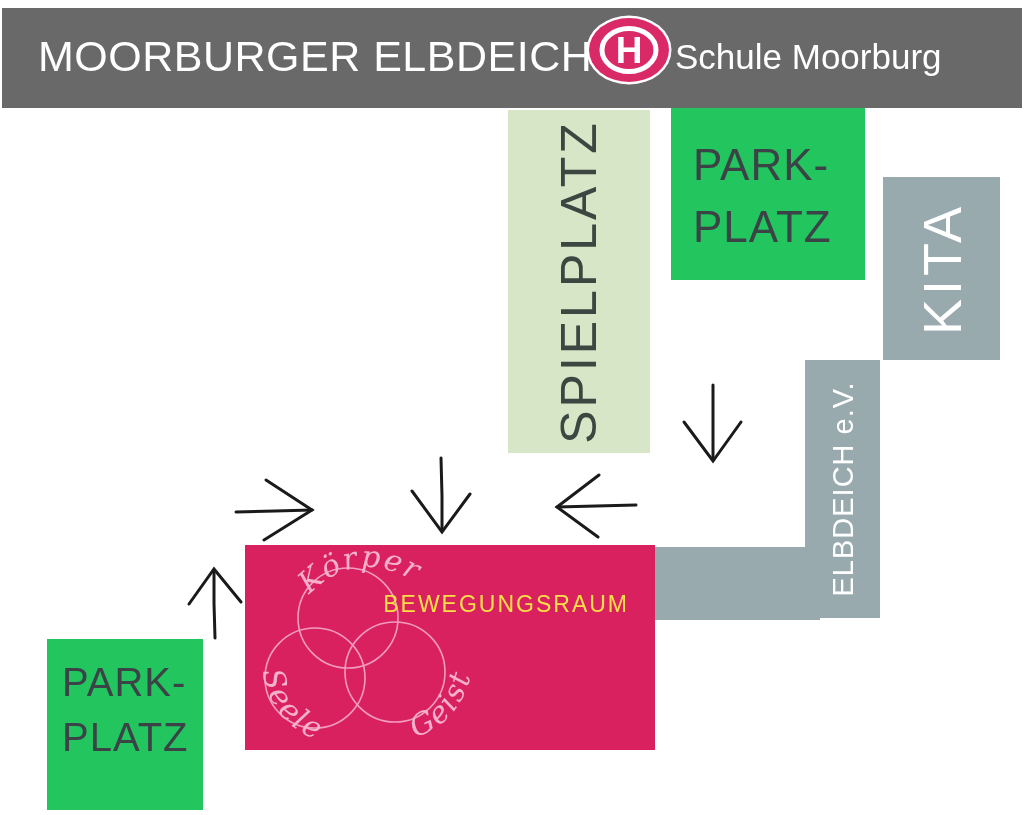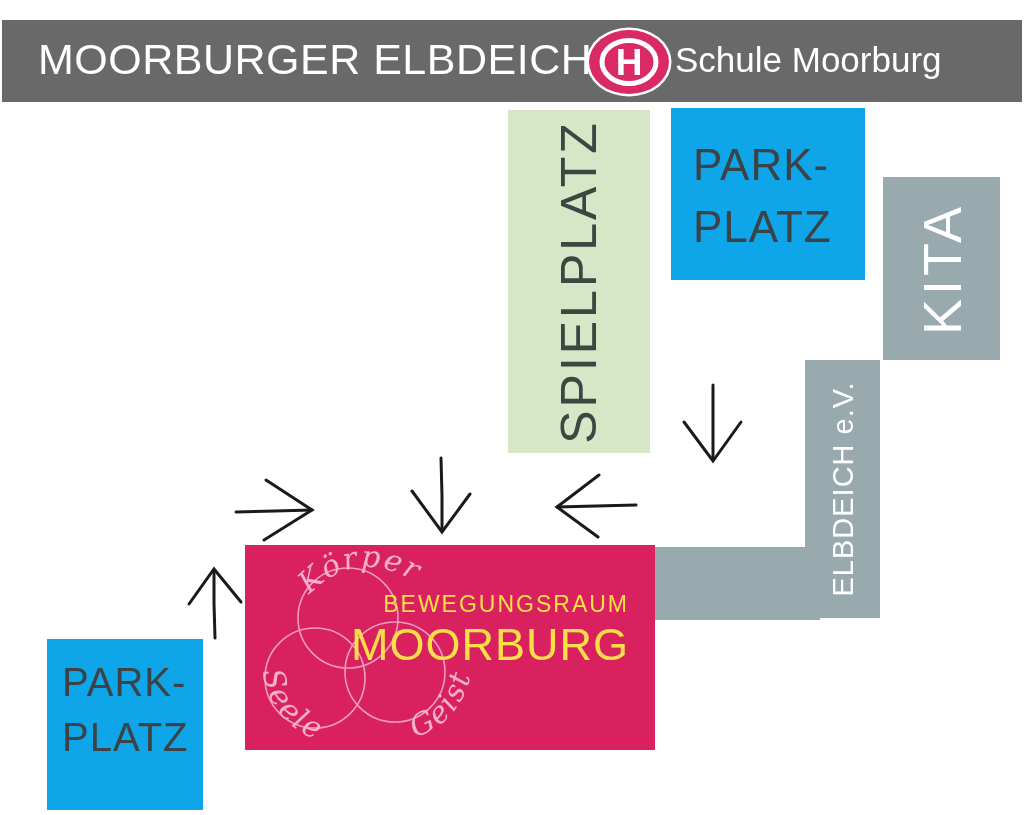--- a/index.html
+++ b/index.html
@@ -4,33 +4,33 @@
 <style>
   html,body { margin:0; padding:0; background:#ffffff; }
   .stage {
     position:relative; width:1024px; height:815px;
     background:#ffffff; overflow:hidden;
     font-family:"Liberation Sans", sans-serif;
   }
   .abs { position:absolute; }
 
   
-  .header { left:2px; top:20px; width:1020px; height:82px; background:#696969; }
+  .header { left:2px; top:8px; width:1020px; height:100px; background:#696969; }
   .h-title-left  { left:36px;  top:50%; transform:translateY(-53%); font-size:43px; color:#fff; letter-spacing:0.5px; white-space:nowrap; }
   .h-title-right { left:673px; top:50%; transform:translateY(-53%); font-size:35px; color:#fff; white-space:nowrap; }
   .h-icon { left:584px; top:7px; width:86px; height:70px; }
 
   
   .box { position:absolute; }
   .vtext { position:absolute; left:50%; top:50%; transform:translate(-50%,-50%) rotate(-90deg); white-space:nowrap; }
 
   .spielplatz { left:508px; top:110px; width:142px; height:343px; background:#D8E6C8; }
   .spielplatz .vtext { font-size:50px; letter-spacing:3px; color:#3D4742; }
 
-  .park { background:#0ea5e9; color:#3B4347; }
+  .park { background:#22c55e; color:#3B4347; }
   .park-top    { left:671px; top:108px; width:194px; height:172px; }
   .park-top .lines    { padding:26px 0 0 22px; font-size:44px; line-height:1.42; letter-spacing:1px; }
   .park-bottom { left:47px;  top:639px; width:156px; height:171px; }
   .park-bottom .lines { padding:16px 0 0 15px; font-size:40px; line-height:1.38; letter-spacing:1px; }
 
   .kita { left:883px; top:177px; width:117px; height:183px; background:#98AAAE; }
   .kita .vtext { font-size:54px; letter-spacing:4px; color:#fff; }
 
   .elbdeich-v { left:805px; top:360px; width:75px; height:258px; background:#98AAAE; }
   .elbdeich-v .vtext { font-size:29px; letter-spacing:1px; color:#fff; }
@@ -96,21 +96,20 @@
       </text>
       <text class="logo-script" font-size="30" fill="#F5B1CC" letter-spacing="2">
         <textPath href="#p-seele">Seele</textPath>
       </text>
       <text class="logo-script" font-size="30" fill="#F5B1CC" letter-spacing="2">
         <textPath href="#p-geist">Geist</textPath>
       </text>
     </svg>
     <div class="venue-text">
       <div class="venue-line1">BEWEGUNGSRAUM</div>
-      <div class="venue-line2">MOORBURG</div>
     </div>
   </div>
 
   <div class="box park park-bottom">
     <div class="lines">
       <div>PARK-</div>
       <div>PLATZ</div>
     </div>
   </div>
 

